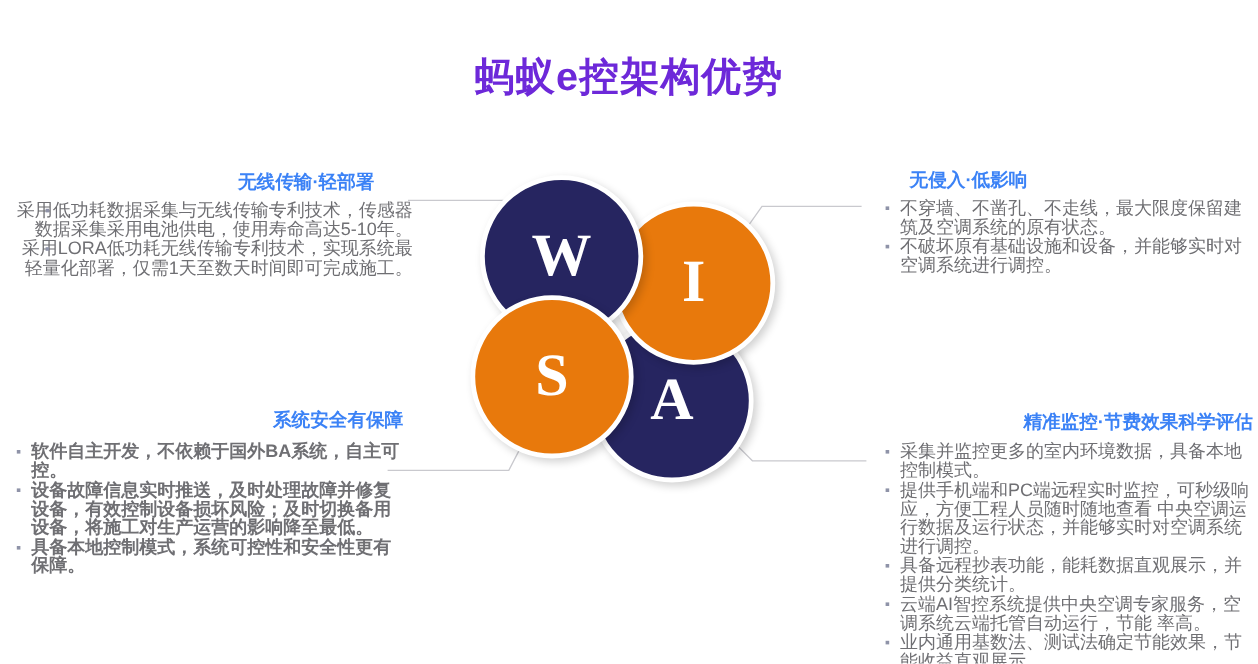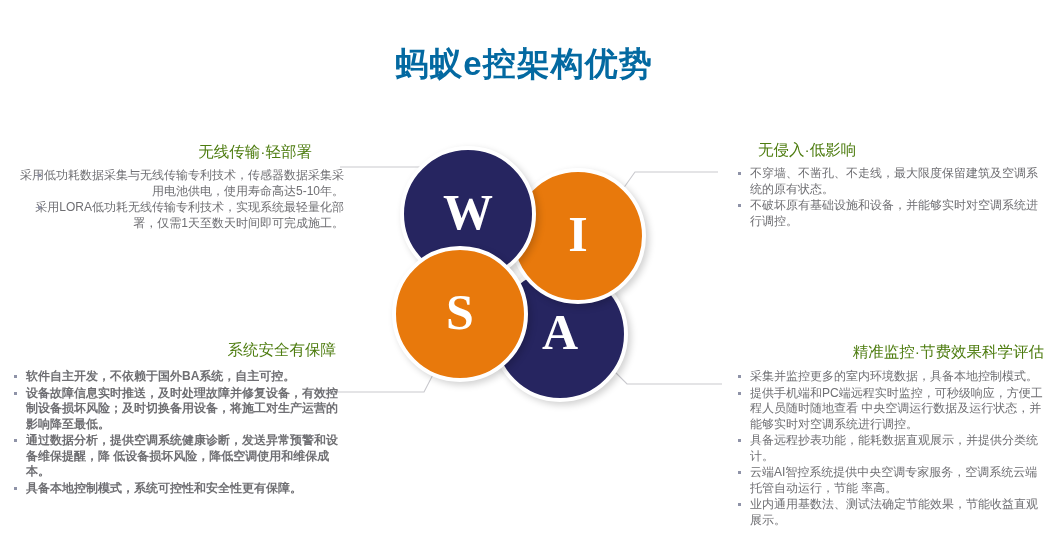--- a/index.html
+++ b/index.html
@@ -10,21 +10,21 @@
     overflow:hidden;
     position:relative;
   }
   #slide{position:absolute;left:0;top:0;width:1048px;height:553px;overflow:hidden;}
 
   
   .title{
     position:absolute;left:0;top:42px;width:1048px;
     text-align:center;
     font-size:33px;font-weight:bold;
-    color:#0369a1;
+    color:#6d28d9;
     letter-spacing:1px;
     white-space:nowrap;
   }
 
   
   #connectors{position:absolute;left:0;top:0;width:1048px;height:553px;}
 
   
   #venn{position:absolute;left:392px;top:146px;width:264px;height:260px;}
   .circ{
@@ -41,28 +41,28 @@
   #c-i{left:118px;top:22px;  background:#e8790c; z-index:3;
        box-shadow:3px 3px 7px rgba(0,0,0,0.18);}
   #c-a{left:100px;top:120px; background:#262560; z-index:2;
        box-shadow:3px 3px 7px rgba(0,0,0,0.18);}
   #c-s{left:0px;  top:100px; background:#e8790c; z-index:5;
        box-shadow:3px 3px 7px rgba(0,0,0,0.18);}
 
   
   .block{position:absolute;}
   .blk-head{
-    font-size:15.5px;font-weight:normal;color:#4d7c0f;
+    font-size:15.5px;font-weight:bold;color:#3b82f6;
     margin:0 0 5px 0;white-space:nowrap;
   }
   .blk-head.r{text-align:left;}
   ul.blk-list{list-style:none;margin:0;padding:0;}
   ul.blk-list li{
     position:relative;
-    font-size:12px;line-height:15.5px;
+    font-size:15px;line-height:15.5px;
     color:#6f6f73;
     padding-left:14px;
     margin:0 0 1px 0;
   }
   ul.blk-list li::before{
     content:"";position:absolute;left:2px;top:6px;
     width:3px;height:3px;background:#8f93a8;
   }
 
   
@@ -139,21 +139,20 @@
       <li>不穿墙、不凿孔、不走线，最大限度保留建筑及空调系统的原有状态。</li>
       <li>不破坏原有基础设施和设备，并能够实时对空调系统进行调控。</li>
     </ul>
   </div>
 
   <div class="block" id="block-bl">
     <div class="blk-head">系统安全有保障</div>
     <ul class="blk-list">
       <li>软件自主开发，不依赖于国外BA系统，自主可控。</li>
       <li>设备故障信息实时推送，及时处理故障并修复设备，有效控制设备损坏风险；及时切换备用设备，将施工对生产运营的影响降至最低。</li>
-      <li>通过数据分析，提供空调系统健康诊断，发送异常预警和设备维保提醒，降 低设备损坏风险，降低空调使用和维保成本。</li>
       <li>具备本地控制模式，系统可控性和安全性更有保障。</li>
     </ul>
   </div>
 
   <div class="block" id="block-br">
     <div class="blk-head r">精准监控·节费效果科学评估</div>
     <ul class="blk-list">
       <li>采集并监控更多的室内环境数据，具备本地控制模式。</li>
       <li>提供手机端和PC端远程实时监控，可秒级响应，方便工程人员随时随地查看 中央空调运行数据及运行状态，并能够实时对空调系统进行调控。</li>
       <li>具备远程抄表功能，能耗数据直观展示，并提供分类统计。</li>

